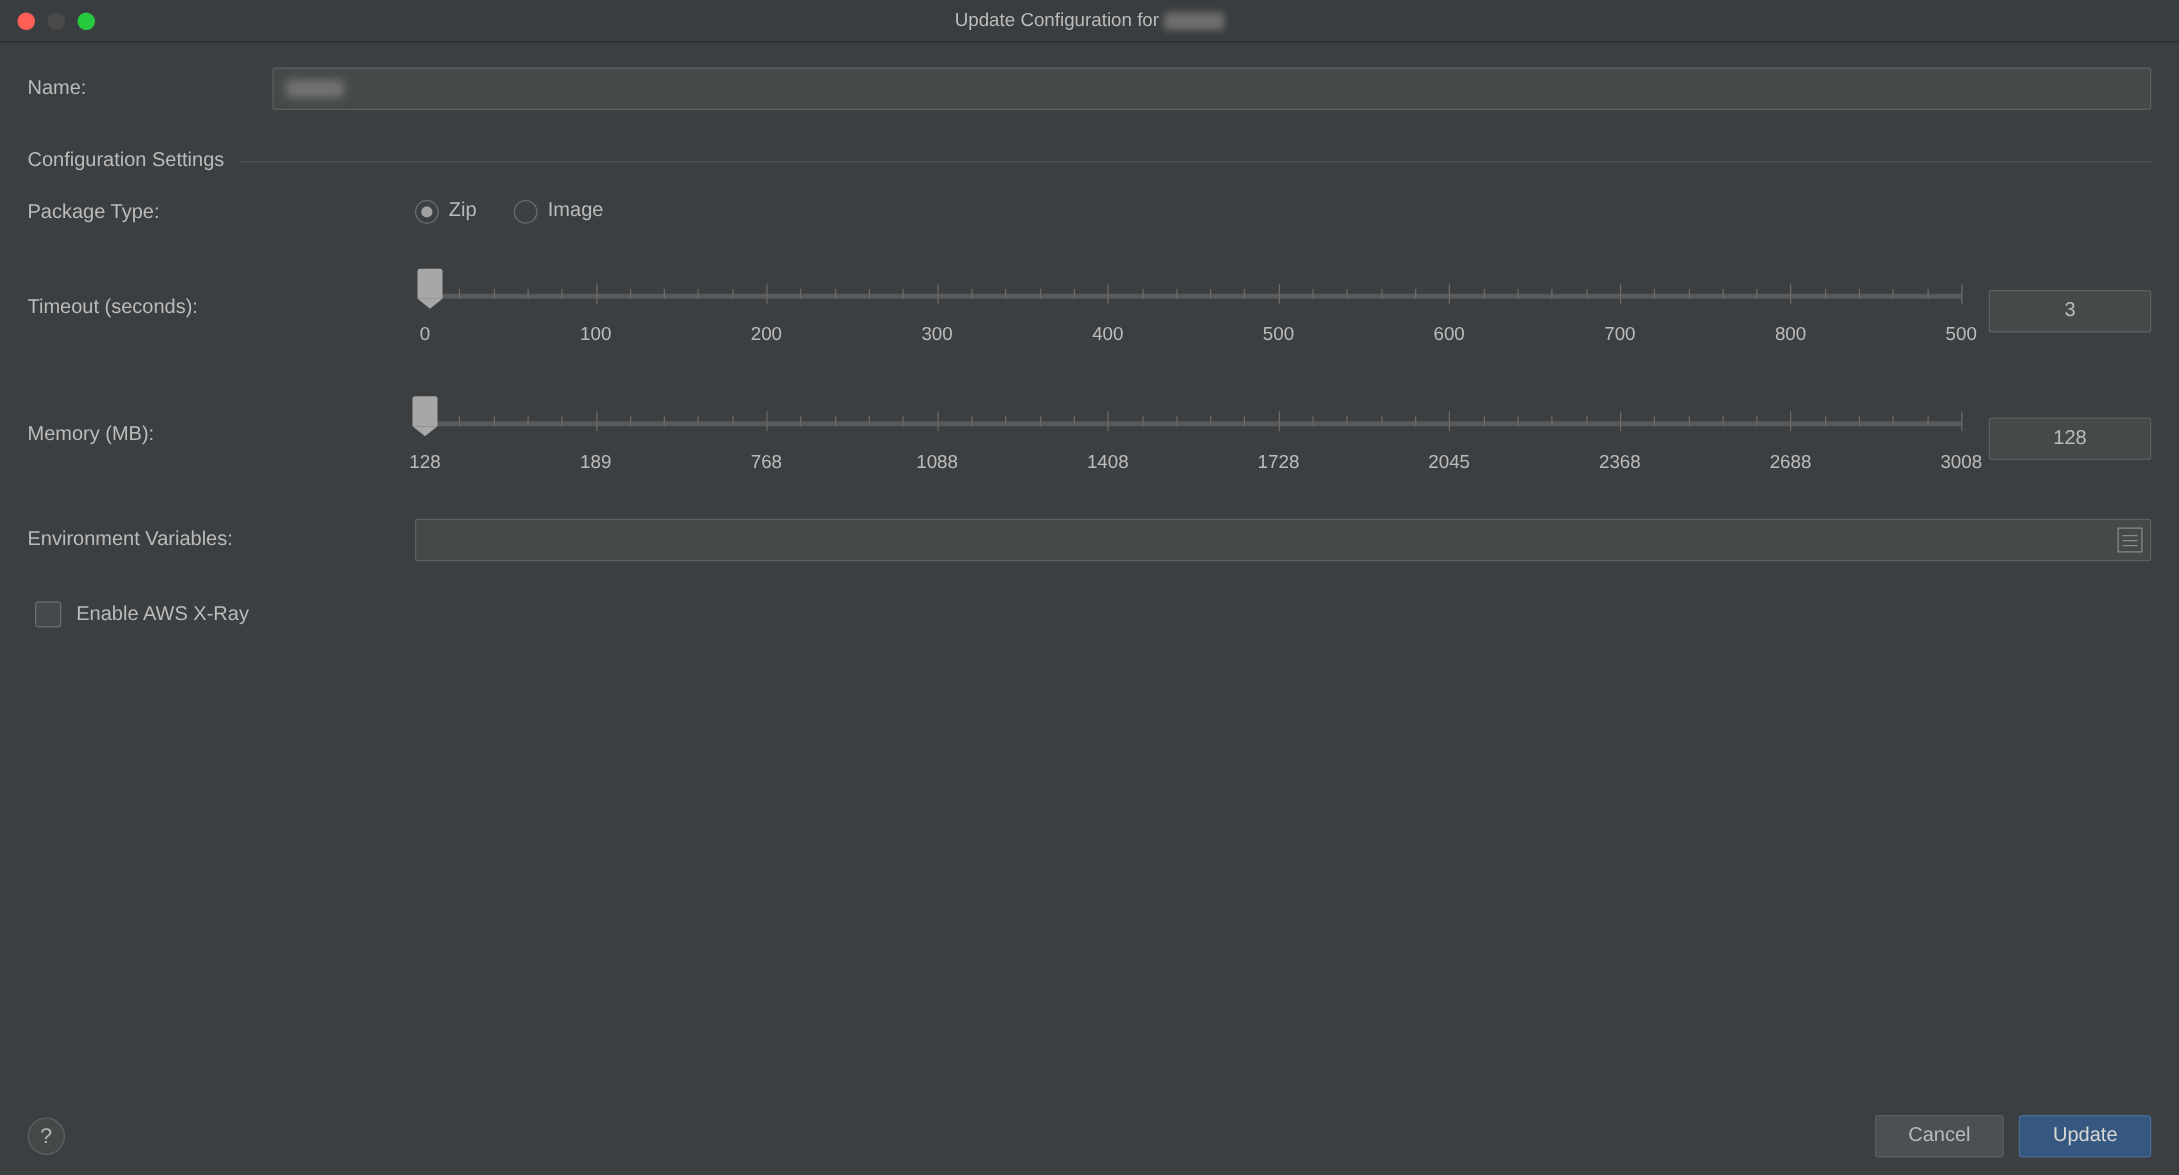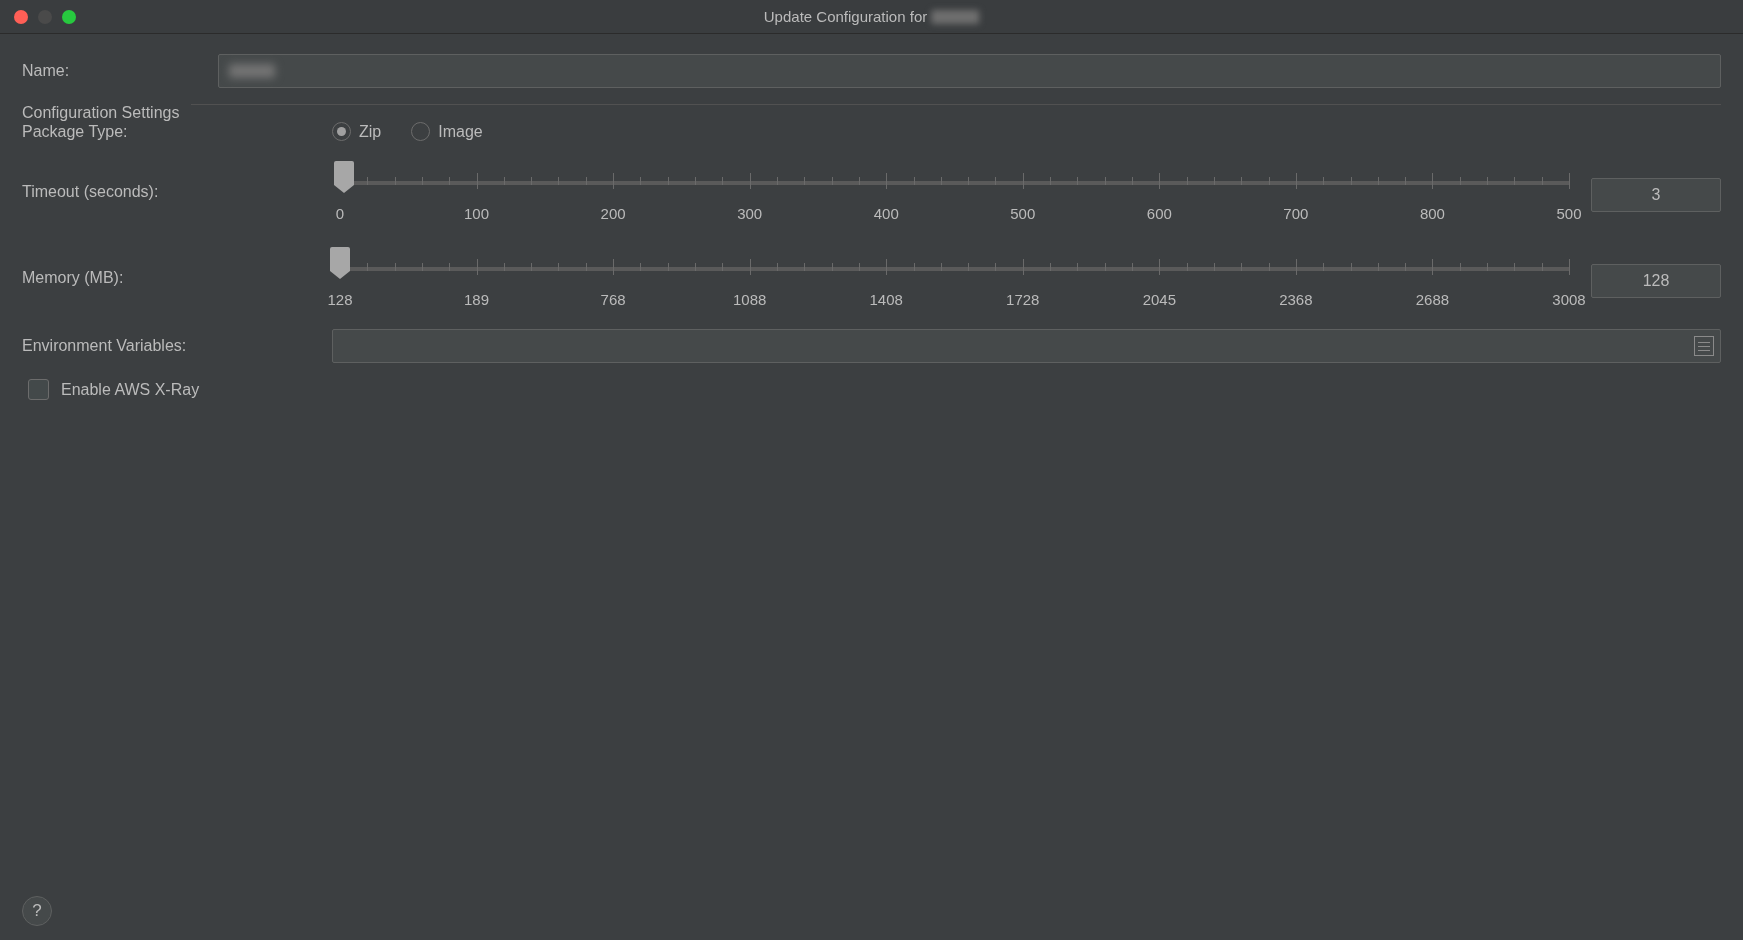--- a/index.html
+++ b/index.html
@@ -41,21 +41,21 @@
     display:inline-block;
     background:#6e6e6e;
     filter: blur(3px);
     width: 48px; height: 14px;
     border-radius:2px;
   }
   .content { padding: 20px 22px 14px 22px; }
   .form-row {
     display: flex;
     align-items: center;
-    margin-bottom: 16px;
+    margin-bottom: 32px;
   }
   .label-col {
     width: 196px;
     font-size: 16px;
     color: #bbbbbb;
     flex-shrink: 0;
   }
   .label-col.wider { width: 310px; }
   .input-col { flex: 1; display:flex; align-items:center; gap:14px; }
   .text-input {
@@ -79,28 +79,29 @@
   .blur-content {
     display:inline-block;
     filter: blur(4px);
     background:#747474;
     width:46px; height:14px;
     border-radius:2px;
   }
   
   .section-header {
     display:flex;
-    align-items:flex-start;
+    align-items:center;
     gap:12px;
+    margin-bottom: 22px;
   }
   .section-title { font-size:16px; color:#bbbbbb; white-space:nowrap; }
   .section-line { flex:1; height:1px; background:#515151; }
   
   .radio-group { display:flex; gap:30px; align-items:center; }
-  .radio-item { display:flex; align-items:center; gap:8px; cursor:pointer; }
+  .radio-item { display:flex; align-items:flex-start; gap:8px; cursor:pointer; }
   .radio-circle {
     width:19px; height:19px; border:1px solid #6c6c6c; border-radius:50%;
     display:flex; align-items:center; justify-content:center;
   }
   .radio-circle.selected::after {
     content:""; width:9px; height:9px; background:#a0a0a0; border-radius:50%;
   }
   .radio-label { font-size:16px; color:#bbbbbb; }
   
   .select-box {
@@ -450,13 +451,17 @@
 
   <div class="checkbox-row">
     <div class="checkbox"></div>
     <span class="checkbox-label">Enable AWS X-Ray</span>
   </div>
 
 </div>
 
 <div class="footer">
   <div class="help-icon">?</div>
+  <div class="footer-buttons">
+    <button class="btn">Cancel</button>
+    <button class="btn primary">Update</button>
+  </div>
 </div>
 
 </body></html>

